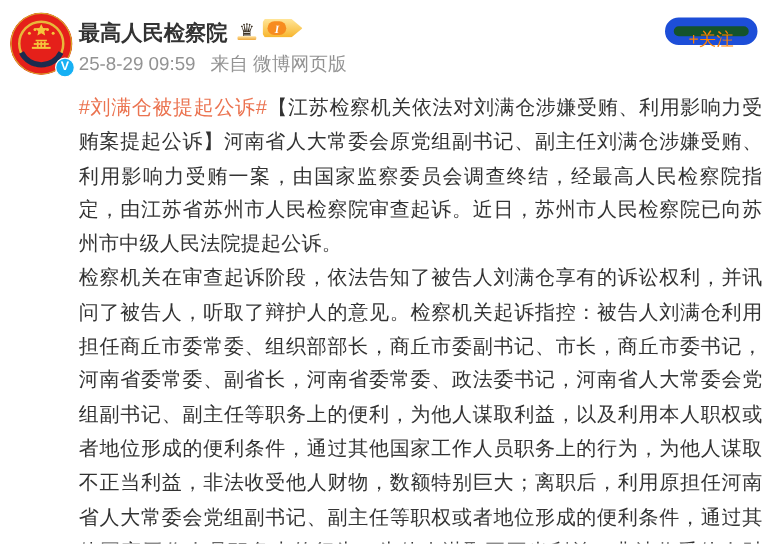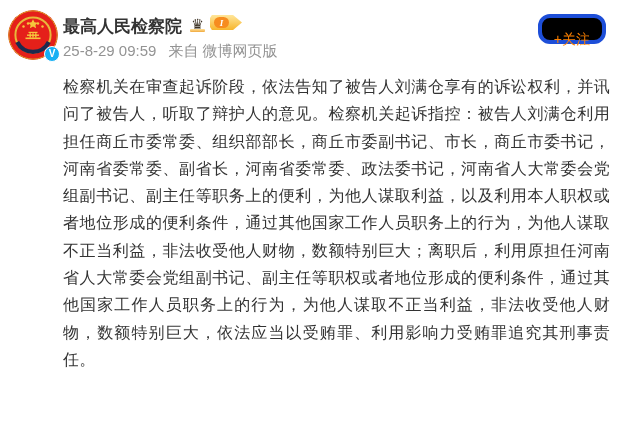--- a/index.html
+++ b/index.html
@@ -24,22 +24,22 @@
                  clip-path:polygon(6% 0, 72% 0, 100% 50%, 72% 100%, 6% 100%, 0 80%, 0 20%);
                  display:flex; align-items:center; cursor:pointer; }
   .level-badge .lv { margin-left:4px; width:15px; height:11px; background:#f78c1f; border-radius:6px;
                      color:#fff; font-family:"Liberation Serif","DejaVu Serif",serif; font-style:italic;
                      font-weight:bold; font-size:9px; display:flex; align-items:center; justify-content:center; }
 
   .time-row { position:absolute; left:63px; top:42px; font-size:15px; color:#939393; white-space:nowrap; }
   .time-row .src-prefix { margin-left:12px; }
   .time-row .src { margin-left:4px; cursor:pointer; }
 
-  .follow-btn { position:absolute; top:14px; right:17px; height:22px; padding:11px 12px; background:#000000;
-                border:4px solid #1d4ed8; border-radius:12px; color:#ff8200; font-size:14px;
+  .follow-btn { position:absolute; top:14px; right:17px; height:22px; padding:0 12px; background:#14532d;
+                border:7px solid #1d4ed8; border-radius:12px; color:#ff8200; font-size:14px;
                 font-family:inherit; line-height:20px; cursor:pointer; }
 
   
   .content { position:absolute; left:63px; right:13px; top:73px; font-size:16px; line-height:27.3px;
              color:#333; text-align:justify; letter-spacing:0.2px; }
   .content p { margin:0; }
   .hashtag { color:#eb7350; text-decoration:none; cursor:pointer; }
 </style>
 </head>
 <body>
@@ -79,16 +79,17 @@
     </span>
   </div>
 
   <div class="time-row">
     <span>25-8-29 09:59</span><span class="src-prefix">来自</span><span class="src">微博网页版</span>
   </div>
 
   <button class="follow-btn">+关注</button>
 
   <div class="content">
+    <p><a class="hashtag">#刘满仓被提起公诉#</a><span>【江苏检察机关依法对刘满仓涉嫌受贿、利用影响力受贿案提起公诉】河南省人大常委会原党组副书记、副主任刘满仓涉嫌受贿、利用影响力受贿一案，由国家监察委员会调查终结，经最高人民检察院指定，由江苏省苏州市人民检察院审查起诉。近日，苏州市人民检察院已向苏州市中级人民法院提起公诉。</span></p>
     <p><span>检察机关在审查起诉阶段，依法告知了被告人刘满仓享有的诉讼权利，并讯问了被告人，听取了辩护人的意见。检察机关起诉指控：被告人刘满仓利用担任商丘市委常委、组织部部长，商丘市委副书记、市长，商丘市委书记，河南省委常委、副省长，河南省委常委、政法委书记，河南省人大常委会党组副书记、副主任等职务上的便利，为他人谋取利益，以及利用本人职权或者地位形成的便利条件，通过其他国家工作人员职务上的行为，为他人谋取不正当利益，非法收受他人财物，数额特别巨大；离职后，利用原担任河南省人大常委会党组副书记、副主任等职权或者地位形成的便利条件，通过其他国家工作人员职务上的行为，为他人谋取不正当利益，非法收受他人财物，数额特别巨大，依法应当以受贿罪、利用影响力受贿罪追究其刑事责任。</span></p>
   </div>
 
 </div>
 
 </body></html>

